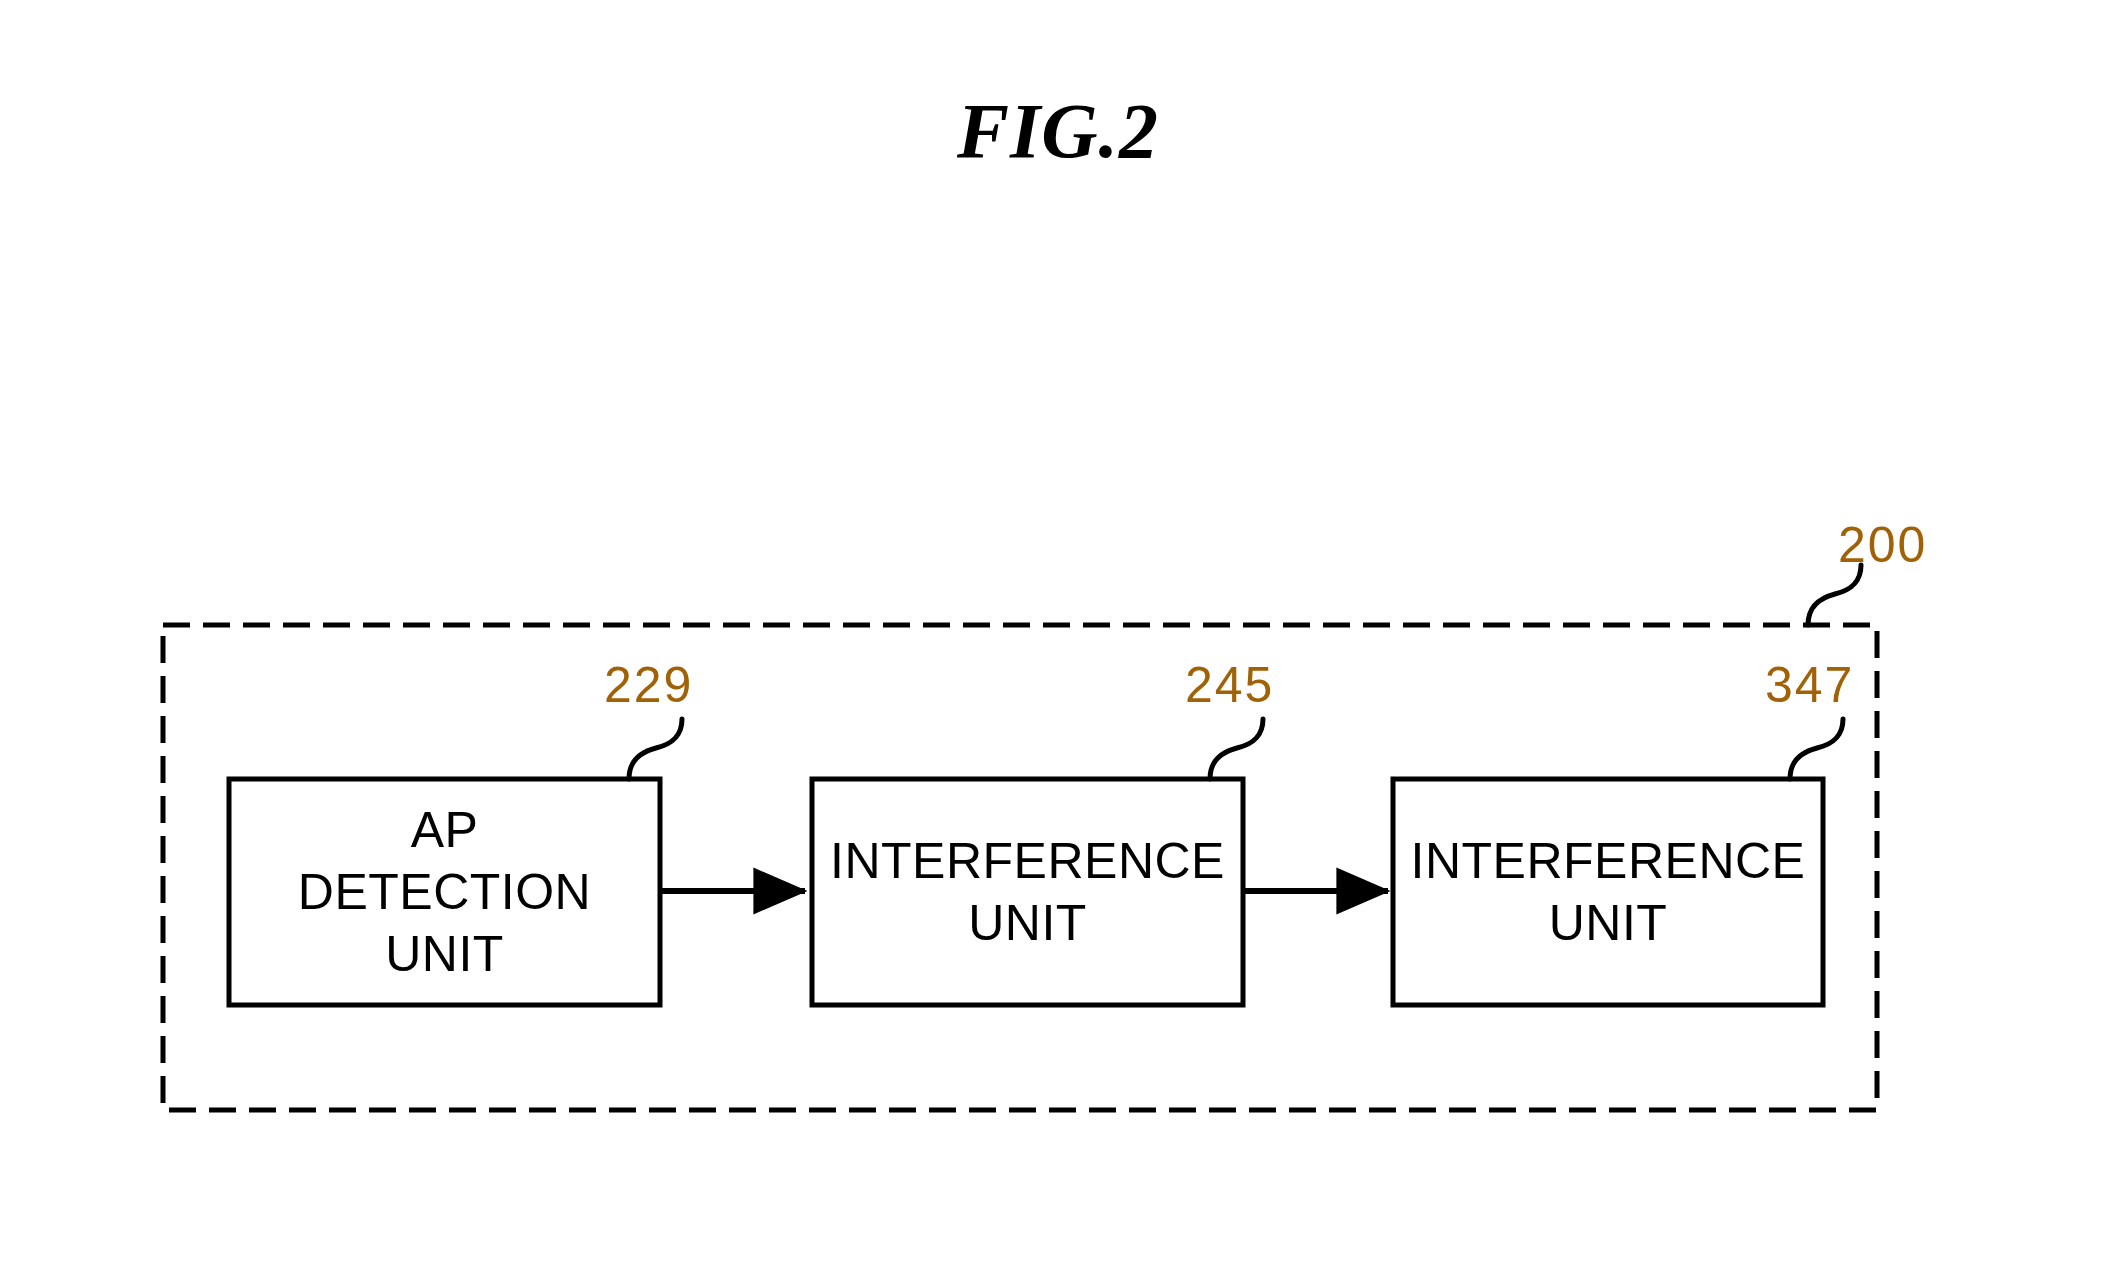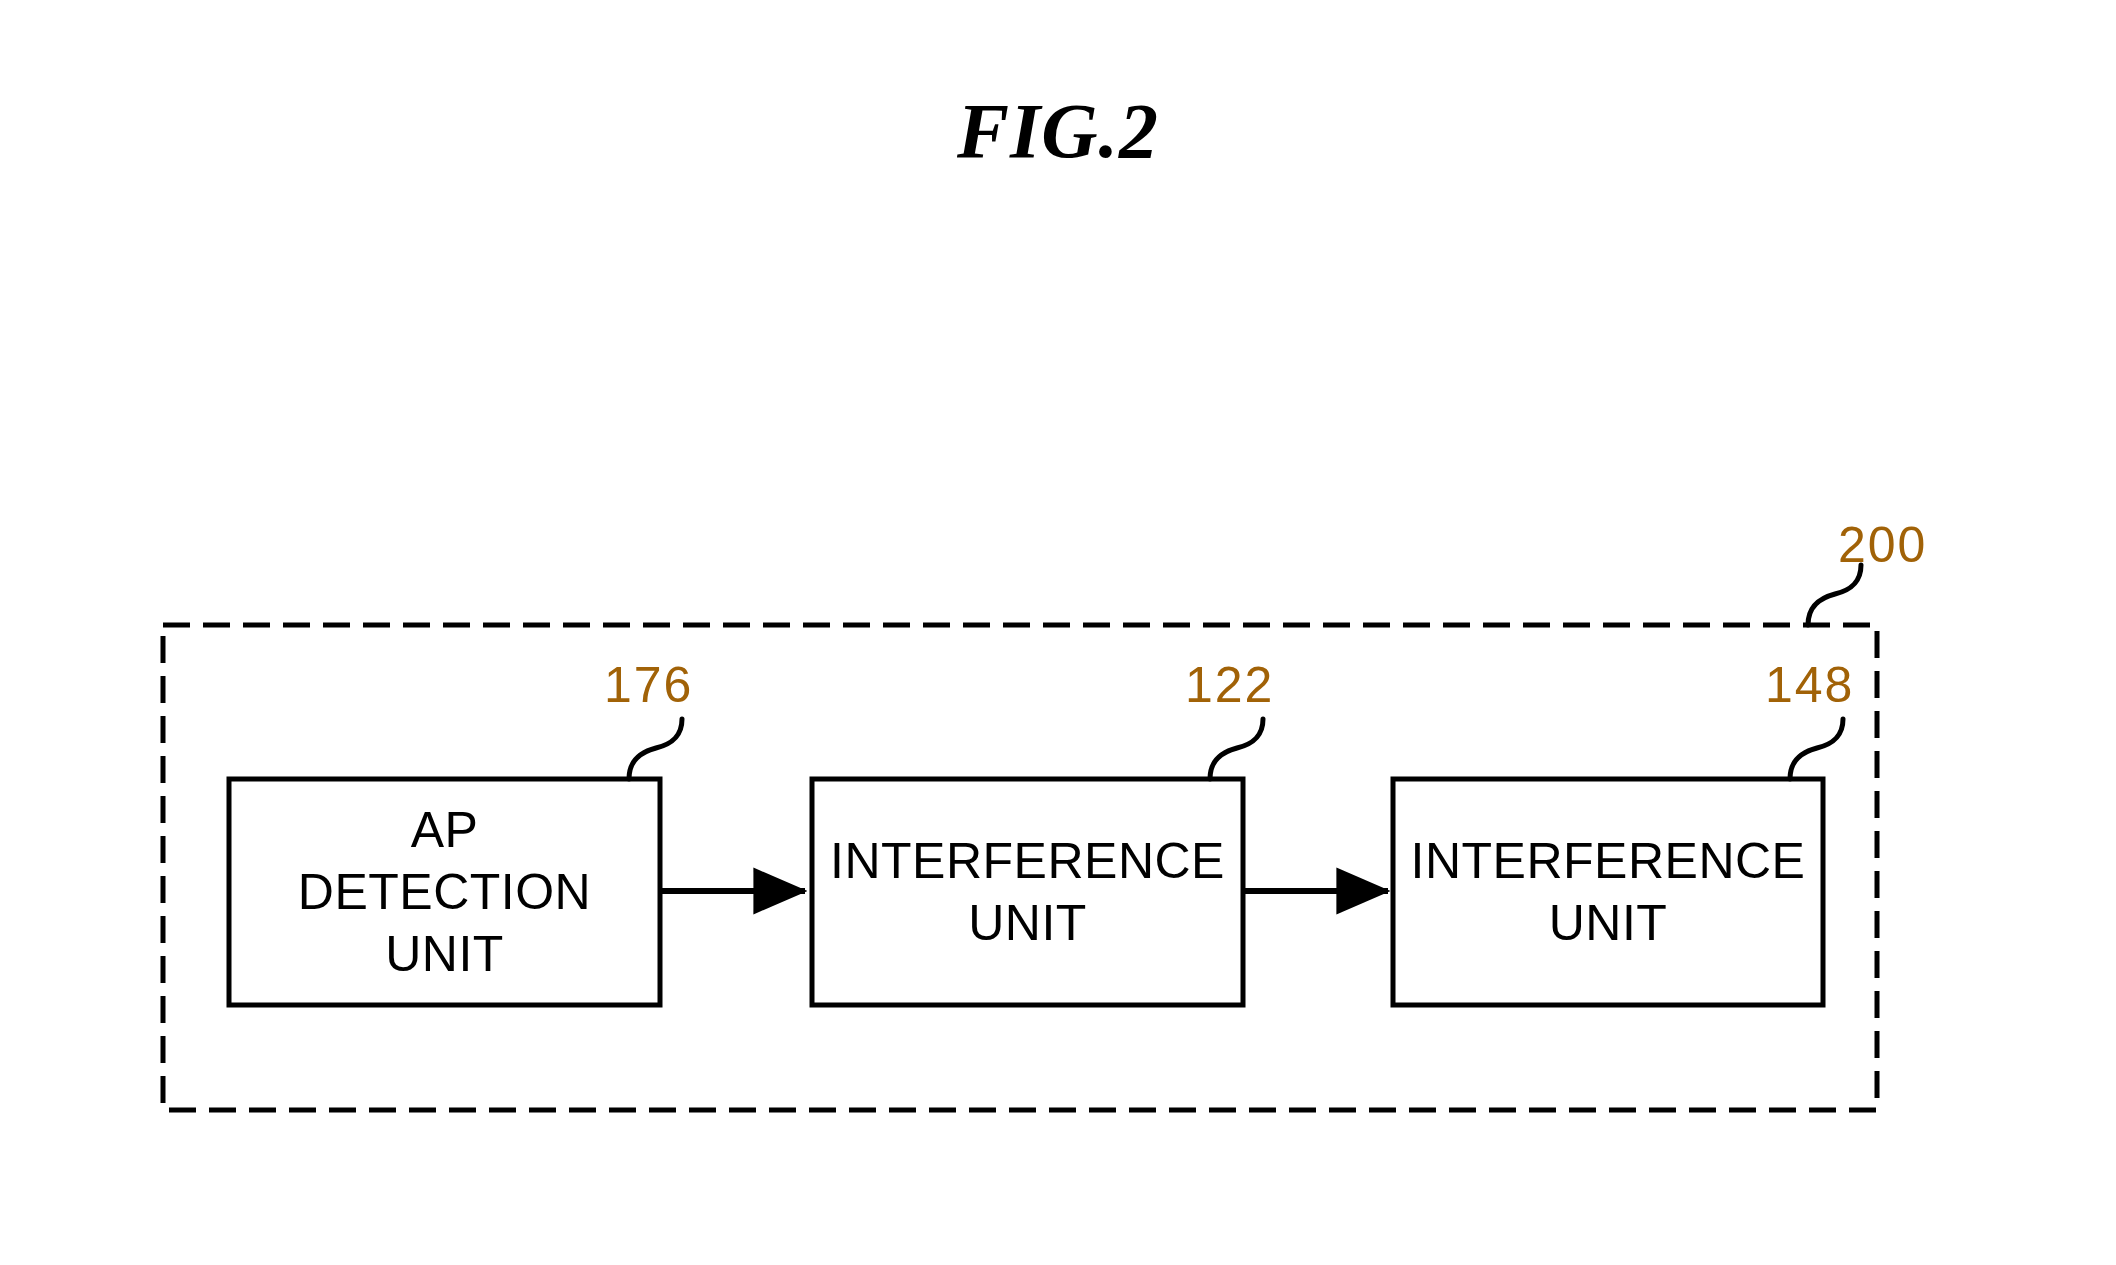--- a/index.html
+++ b/index.html
@@ -106,25 +106,25 @@
     <line x1="1243" y1="891" x2="1388" y2="891" stroke="#000000" stroke-width="6" marker-end="url(#arrowhead)"></line>
 
     <path d="M 629 779 C 629 760 641 752 656 748 C 672 744 682 736 682 719" fill="none" stroke="#000000" stroke-width="5" stroke-linecap="round"></path>
     <path d="M 1210 779 C 1210 760 1222 752 1237 748 C 1253 744 1263 736 1263 719" fill="none" stroke="#000000" stroke-width="5" stroke-linecap="round"></path>
     <path d="M 1790 779 C 1790 760 1802 752 1817 748 C 1833 744 1843 736 1843 719" fill="none" stroke="#000000" stroke-width="5" stroke-linecap="round"></path>
     <path d="M 1808 625 C 1808 606 1820 598 1835 594 C 1851 590 1861 582 1861 565" fill="none" stroke="#000000" stroke-width="5" stroke-linecap="round"></path>
   </svg>
 
   <div class="ref-num" style="left:1838px; top:520px;">200</div>
 
-  <div class="ref-num" style="left:604px; top:660px;">176</div>
+  <div class="ref-num" style="left:604px; top:660px;">229</div>
 
-  <div class="ref-num" style="left:1185px; top:660px;">122</div>
+  <div class="ref-num" style="left:1185px; top:660px;">245</div>
 
-  <div class="ref-num" style="left:1765px; top:660px;">148</div>
+  <div class="ref-num" style="left:1765px; top:660px;">347</div>
 
   <div class="block-box" style="left:229px; top:779px; width:431px; height:226px;text-align:center;">
     <span class="block-line">AP</span>
     <span class="block-line">DETECTION</span>
     <span class="block-line">UNIT</span>
   </div>
 
   <div class="block-box" style="left:812px; top:779px; width:431px; height:226px;">
     <span class="block-line">INTERFERENCE</span>
     <span class="block-line">UNIT</span>

